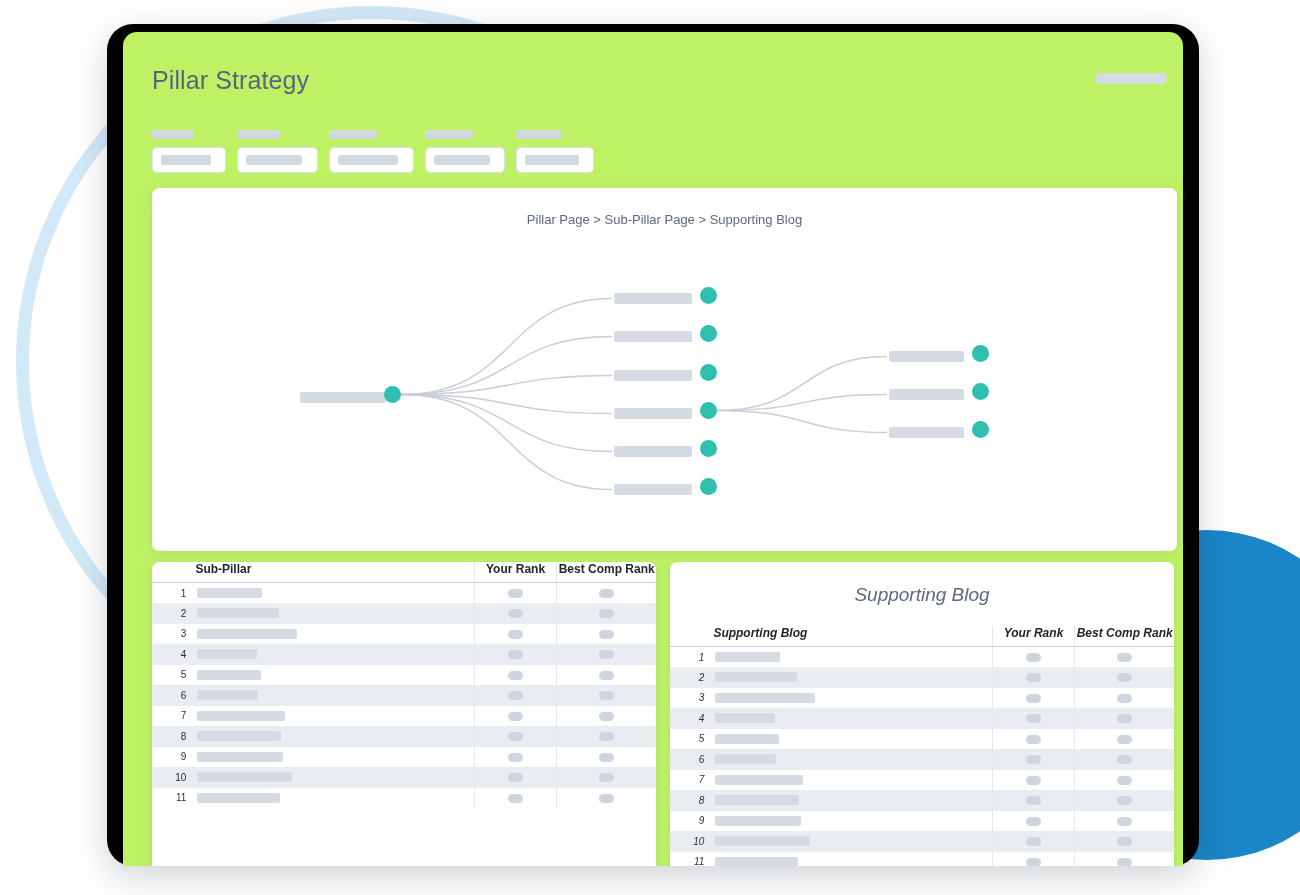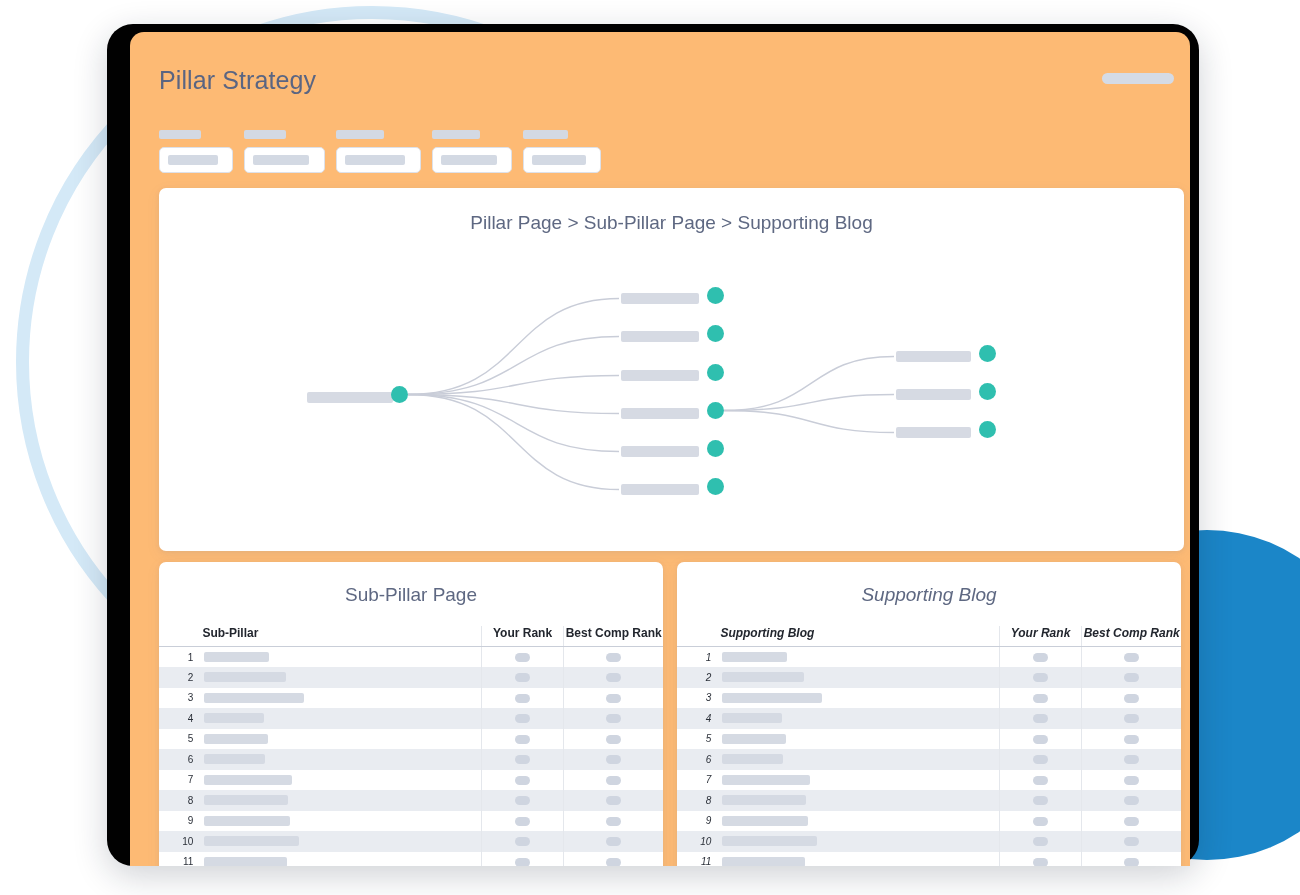--- a/index.html
+++ b/index.html
@@ -51,25 +51,25 @@
     top: 24px;
     width: 1092px;
     height: 842px;
     background: #010101;
     border-radius: 26px;
     z-index: 3;
     box-shadow: 0 10px 34px rgba(20,30,50,0.20);
   }
   .device-screen {
     position: absolute;
-    left: 130px;
+    left: 123px;
     top: 32px;
     width: 1060px;
     height: 834px;
-    background: #fdba74;
+    background: #bef264;
     border-top-left-radius: 14px;
     border-top-right-radius: 14px;
     overflow: hidden;
     z-index: 4;
   }
 
   
   .app-header {
     position: relative;
     height: 78px;
@@ -136,21 +136,21 @@
     top: 156px;
     width: 1025px;
     height: 363px;
   }
   .tree-title {
     position: absolute;
     top: 24px;
     left: 0;
     right: 0;
     text-align: center;
-    font-size: 19px;
+    font-size: 13px;
     color: #5e6882;
     font-weight: 400;
   }
   .tree-canvas {
     position: absolute;
     left: 0; top: 0;
     width: 1025px;
     height: 363px;
   }
 
@@ -310,21 +310,20 @@
           <div class="node-bar" style="left: 737px; top: 163px; width: 75px;"></div>
           <div class="node-dot" style="left: 820px; top: 157px; background: rgb(47, 191, 175);"></div>
           <div class="node-bar" style="left: 737px; top: 201px; width: 75px;"></div>
           <div class="node-dot" style="left: 820px; top: 195px; background: rgb(47, 191, 175);"></div>
           <div class="node-bar" style="left: 737px; top: 239px; width: 75px;"></div>
           <div class="node-dot" style="left: 820px; top: 233px; background: rgb(47, 191, 175);"></div>
         </div>
     </div>
 
     <div class="card table-card-left" id="table-card-0">
-        <div class="table-title">Sub-Pillar Page</div>
         <table class="data-table">
           <thead>
             <tr>
               <th class="th-idx"></th>
               <th class="th-name">Sub-Pillar</th>
               <th class="th-rank">Your Rank</th>
               <th class="th-comp">Best Comp Rank</th>
             </tr>
           </thead>
           <tbody>

